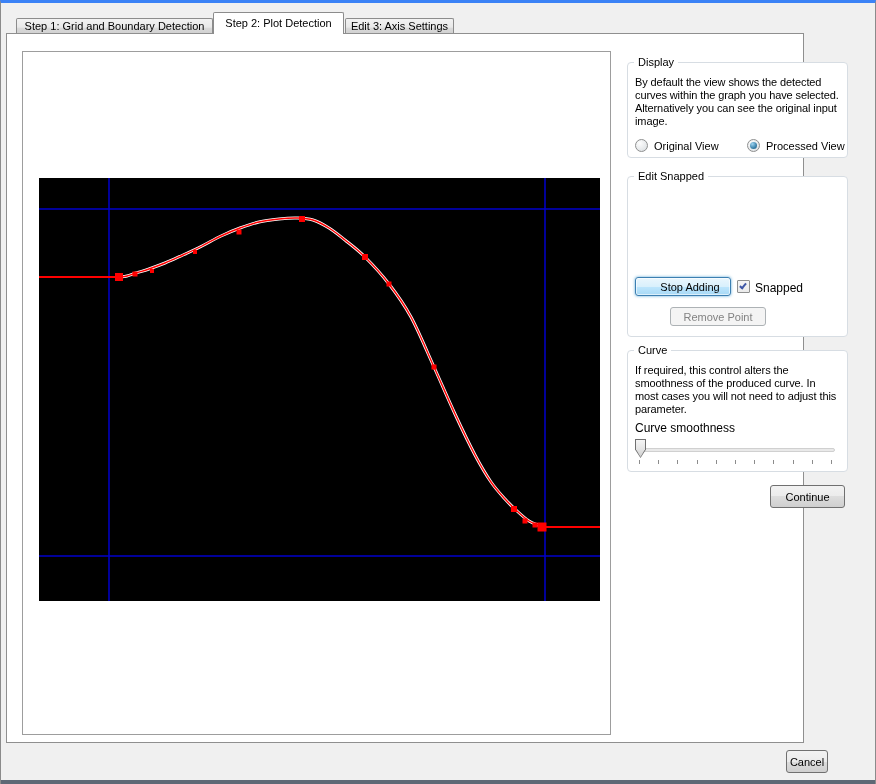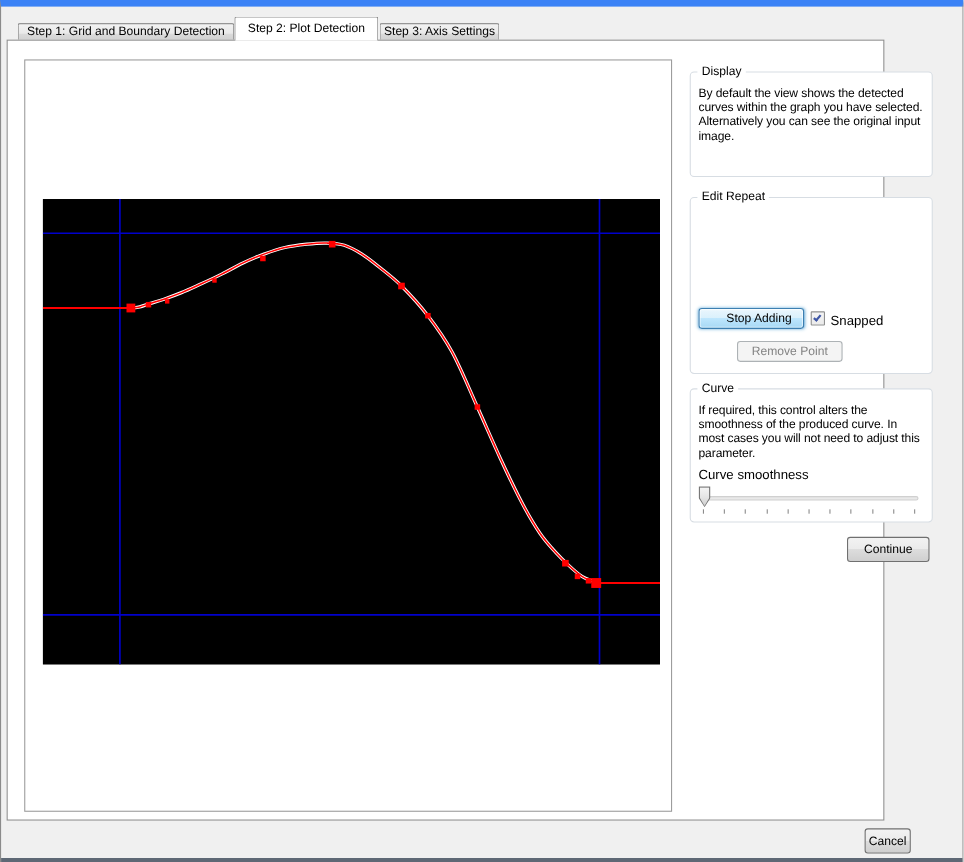--- a/index.html
+++ b/index.html
@@ -6,21 +6,21 @@
   html,body { width:876px; height:784px; }
   body {
     font-family:"Liberation Sans", sans-serif;
     font-size:11px; color:#000;
     background:#f0f0f0;
     position:relative; overflow:hidden;
   }
   #window {
     position:absolute; inset:0;
     background:#f0f0f0;
-    border-left:1px solid #8b8b8b; border-right:1px solid #8b8b8b; border-top:6px solid #3b82f6;
+    border-left:1px solid #8b8b8b; border-right:1px solid #8b8b8b; border-top:3px solid #3b82f6;
   }
   #bottom-edge { position:absolute; left:0; right:0; bottom:0; height:4px; background:#5e6875; }
 
   
   .tab {
     position:absolute; height:16px; top:15px;
     background:linear-gradient(to bottom,#f2f2f2,#e9e9e9 55%,#dadada 60%,#d0d0d0);
     border:1px solid #8c8c8c; border-bottom:none;
     border-radius:2px 2px 0 0;
     text-align:center; line-height:15px; z-index:1;
@@ -133,21 +133,21 @@
 
 <div id="window">
 
   <div class="tab" style="left:15px;width:197px;">
     <span>Step 1: Grid and Boundary Detection</span>
   </div>
   <div class="tab active" style="left:212px;width:131px;">
     <span>Step 2: Plot Detection</span>
   </div>
   <div class="tab" style="left:344px;width:109px;">
-    <span>Step 3: Axis Settings</span>
+    <span>Edit 3: Axis Settings</span>
   </div>
 
   <div id="page">
 
     <div id="image-view">
       <div id="black-image">
         <svg xmlns="http://www.w3.org/2000/svg" viewBox="0 0 561 423">
             <rect x="0" y="0" width="561" height="423" fill="#000000"></rect>
             <line x1="70" y1="0" x2="70" y2="423" stroke="#0000cc" stroke-width="1.5"></line>
             <line x1="506" y1="0" x2="506" y2="423" stroke="#0000cc" stroke-width="1.5"></line>
@@ -170,24 +170,30 @@
             <rect x="483.5" y="340.5" width="5" height="5" fill="#ff0000"></rect>
             <rect x="493.5" y="344.5" width="5" height="5" fill="#ff0000"></rect>
             <rect x="498.5" y="344.5" width="9" height="9" fill="#ff0000"></rect>
           </svg>
       </div>
     </div>
 
     <div class="groupbox" style="top:28px;height:96px;">
       <span class="gb-title">Display</span>
       <div class="gb-text">By default the view shows the detected curves within the graph you have selected. Alternatively you can see the original input image.</div>
+      <div class="radio-row">
+        <span class="radio" style="left:7px;"></span>
+        <span class="radio-label" style="left:26px;">Original View</span>
+        <span class="radio selected" style="left:119px;"></span>
+        <span class="radio-label" style="left:138px;">Processed View</span>
+      </div>
     </div>
 
     <div class="groupbox" style="top:142px;height:161px;">
-      <span class="gb-title">Edit Repeat</span>
+      <span class="gb-title">Edit Snapped</span>
       <button class="btn focused" style="left:7px;top:100px;width:96px;height:19px;">Stop Adding</button>
       <span class="checkbox" style="left:109px;top:103px;">
         <span class="checkmark"></span>
       </span>
       <span class="static-label" style="left:127px;top:104px;">Snapped</span>
       <button class="btn disabled" style="left:7px;top:130px;width:96px;height:19px;margin-left:35px;" disabled="">Remove Point</button>
     </div>
 
     <div class="groupbox" style="top:316px;height:122px;">
       <span class="gb-title">Curve</span>

